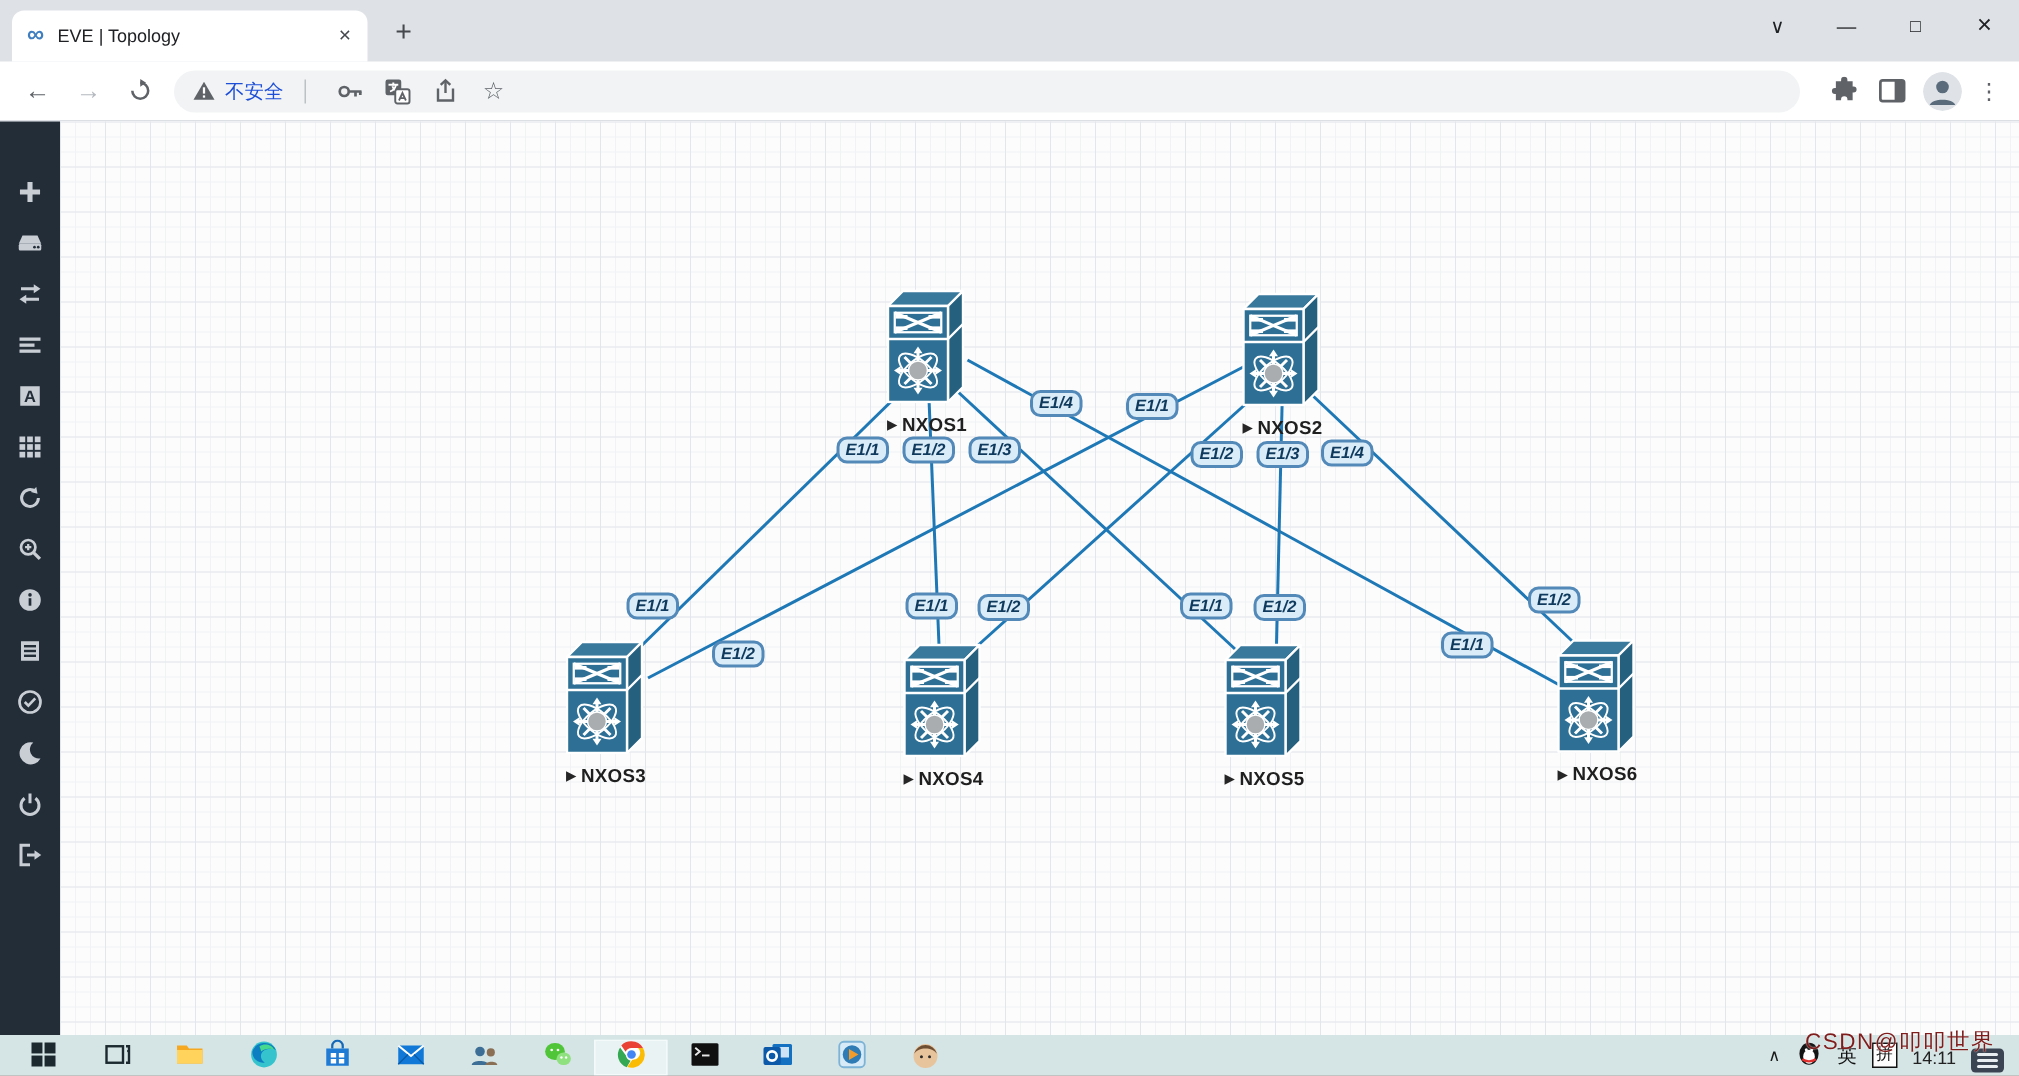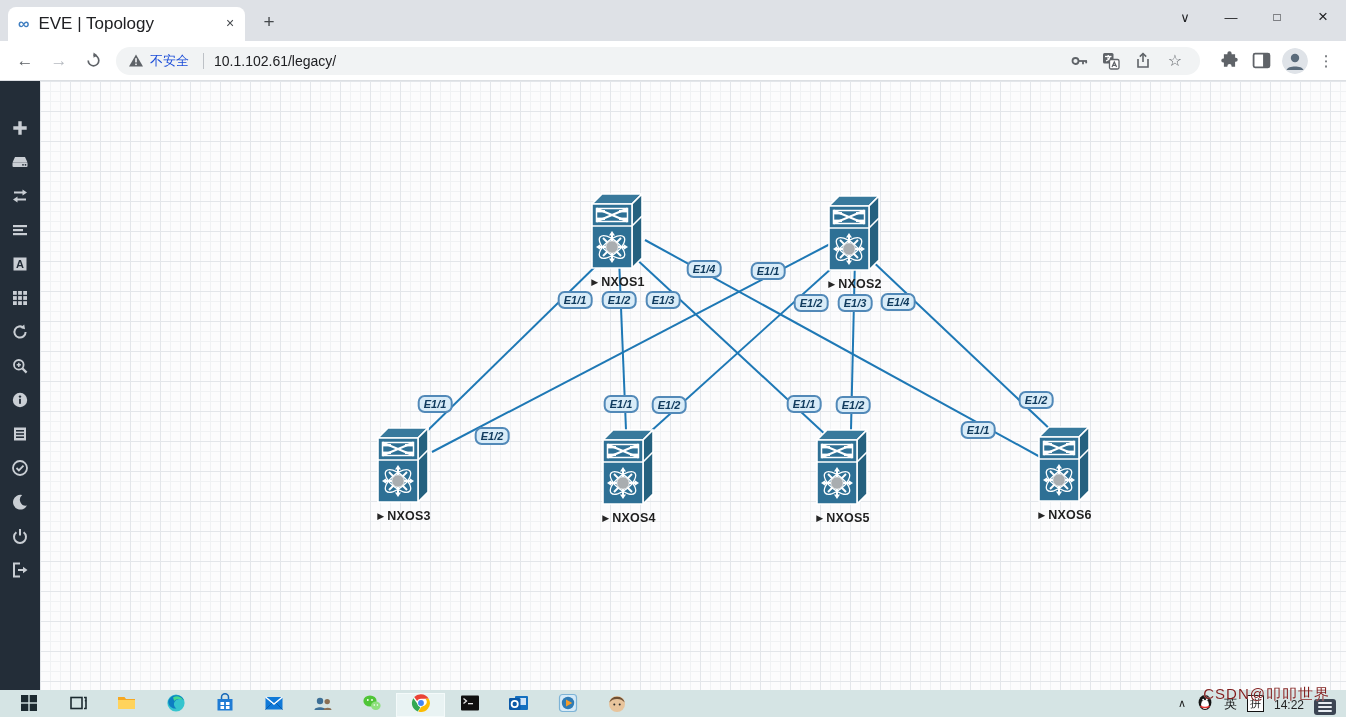--- a/index.html
+++ b/index.html
@@ -4,21 +4,21 @@
 <style>
   * { margin:0; padding:0; box-sizing:border-box; }
   body { font-family:"Liberation Sans", sans-serif; background:#555; }
   .screen { width:1346px; height:717px; position:relative; overflow:hidden; background:#fff; }
 
   
   .tabstrip { height:41px; background:#dee1e6; display:flex; align-items:flex-end; position:relative; }
   .tab { margin-left:8px; width:237px; height:34px; background:#fff; border-radius:8px 8px 0 0;
          display:flex; align-items:center; padding:0 6px 0 10px; }
   .tab-favicon { color:#3f7ec0; font-weight:bold; font-size:16px; margin-right:9px; line-height:1; }
-  .tab-title { font-size:17px; color:#202124; flex:1; white-space:nowrap; overflow:hidden; }
+  .tab-title { font-size:12px; color:#202124; flex:1; white-space:nowrap; overflow:hidden; }
   .tab-close { width:18px; height:18px; border-radius:50%; text-align:center; line-height:17px;
                color:#45494d; font-size:14px; cursor:default; }
   .newtab { width:28px; height:28px; margin:0 0 5px 10px; text-align:center; line-height:27px;
             font-size:19px; color:#45494d; border-radius:50%; }
   .win-controls { position:absolute; right:0; top:0; height:34px; display:flex; }
   .win-btn { width:46px; height:34px; display:flex; align-items:center; justify-content:center;
              color:#202124; font-size:13px; }
   .win-btn.max { font-size:12px; }
   .win-btn.close { font-size:17px; }
 
@@ -112,21 +112,20 @@
       </svg>
     </div>
     <div class="omnibox">
       <svg width="16" height="15" viewBox="0 0 16 15">
         <path d="M8 1.5 L15 13.5 H1 Z" fill="#5f6368"></path>
         <rect x="7.25" y="5.2" width="1.5" height="4.2" fill="#fff"></rect>
         <rect x="7.25" y="10.6" width="1.5" height="1.5" fill="#fff"></rect>
       </svg>
       <span class="sec-text">不安全</span>
       <span class="divider"></span>
-      <span class="url-text">10.1.102.61/legacy/</span>
       <span class="box-icon">
         <svg width="19" height="18" viewBox="0 0 19 18">
           <circle cx="5.5" cy="9" r="3" fill="none" stroke="#5f6368" stroke-width="1.8"></circle>
           <line x1="8.5" y1="9" x2="17" y2="9" stroke="#5f6368" stroke-width="1.8"></line>
           <line x1="13" y1="9" x2="13" y2="12.3" stroke="#5f6368" stroke-width="1.8"></line>
           <line x1="16.2" y1="9" x2="16.2" y2="11.3" stroke="#5f6368" stroke-width="1.8"></line>
         </svg>
       </span>
       <span class="box-icon">
         <svg width="18" height="18" viewBox="0 0 18 18">
@@ -661,21 +660,21 @@
         <svg width="18" height="19" viewBox="0 0 18 19">
             <ellipse cx="9" cy="9.5" rx="6.4" ry="7.4" fill="#141414"></ellipse>
             <ellipse cx="9" cy="11.5" rx="3.9" ry="4.6" fill="#fff"></ellipse>
             <circle cx="7.2" cy="6.8" r="1" fill="#fff"></circle>
             <circle cx="10.8" cy="6.8" r="1" fill="#fff"></circle>
             <path d="M4.5 13.2c2.4 1.8 6.6 1.8 9 0" fill="none" stroke="#e03131" stroke-width="1.6"></path>
           </svg>
       </span>
       <span class="ime-lang">英</span>
       <span class="ime-mode">拼</span>
-      <span class="tb-time">14:22</span>
+      <span class="tb-time">14:11</span>
       <span class="notif">
           <i></i>
           <i></i>
           <i></i>
         </span>
     </div>
   </div>
 
   <div class="watermark">CSDN@叩叩世界</div>
 

